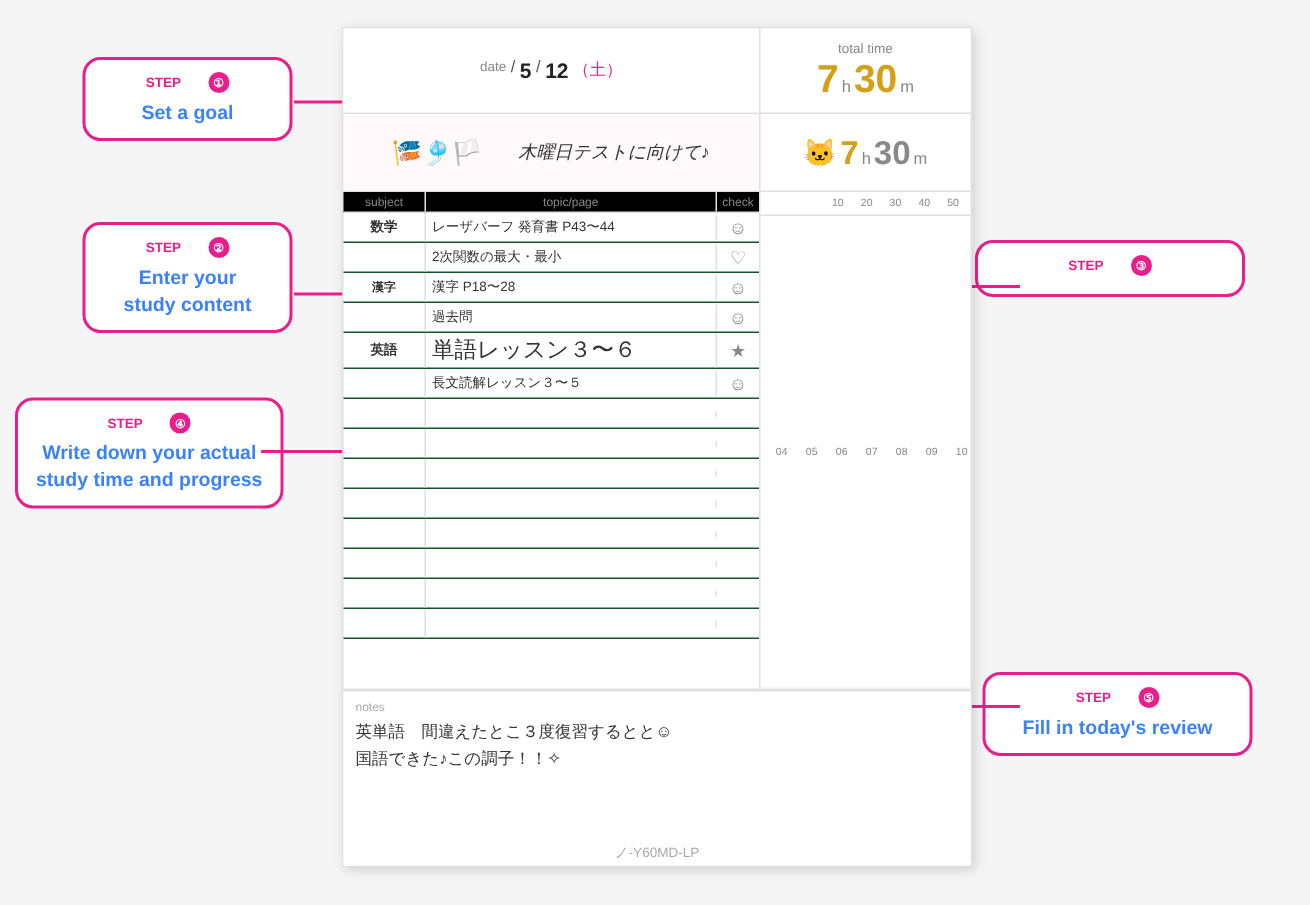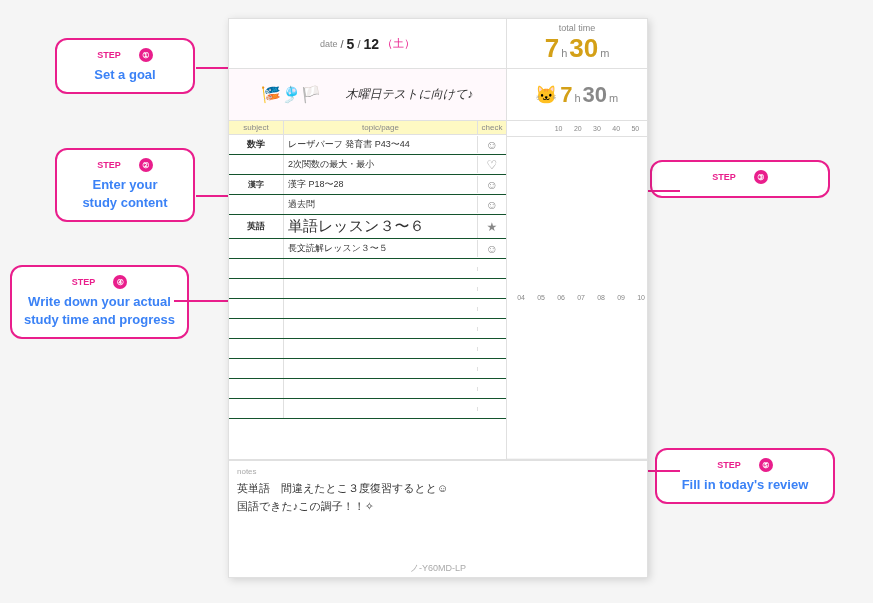--- a/index.html
+++ b/index.html
@@ -28,23 +28,22 @@
 
     
     .date-row {
       display: flex;
       border-bottom: 1px solid #e0e0e0;
       background: #fff;
     }
     .date-section {
       flex: 1;
       display: flex;
-      align-items: center;
-      justify-content: center;
-      padding: 8px 6px;
+      justify-content: center;
+      padding: 20px 6px;
       border-right: 1px solid #e0e0e0;
       font-size: 11px;
       color: #555;
       gap: 3px;
     }
     .date-section .date-label {
       font-size: 9px;
       color: #888;
     }
     .date-value {
@@ -119,21 +118,21 @@
       border-bottom: 1px solid #e0e0e0;
     }
     .study-table {
       flex: 1;
       border-right: 1px solid #e0e0e0;
       display: flex;
       flex-direction: column;
     }
     .study-table-header {
       display: flex;
-      background: #fef9c3;
+      background: #000000;
       border-bottom: 1px solid #e0e0e0;
     }
     .col-subject {
       width: 55px;
       font-size: 8px;
       color: #888;
       padding: 2px 3px;
       border-right: 1px solid #e0e0e0;
       text-align: center;
     }

